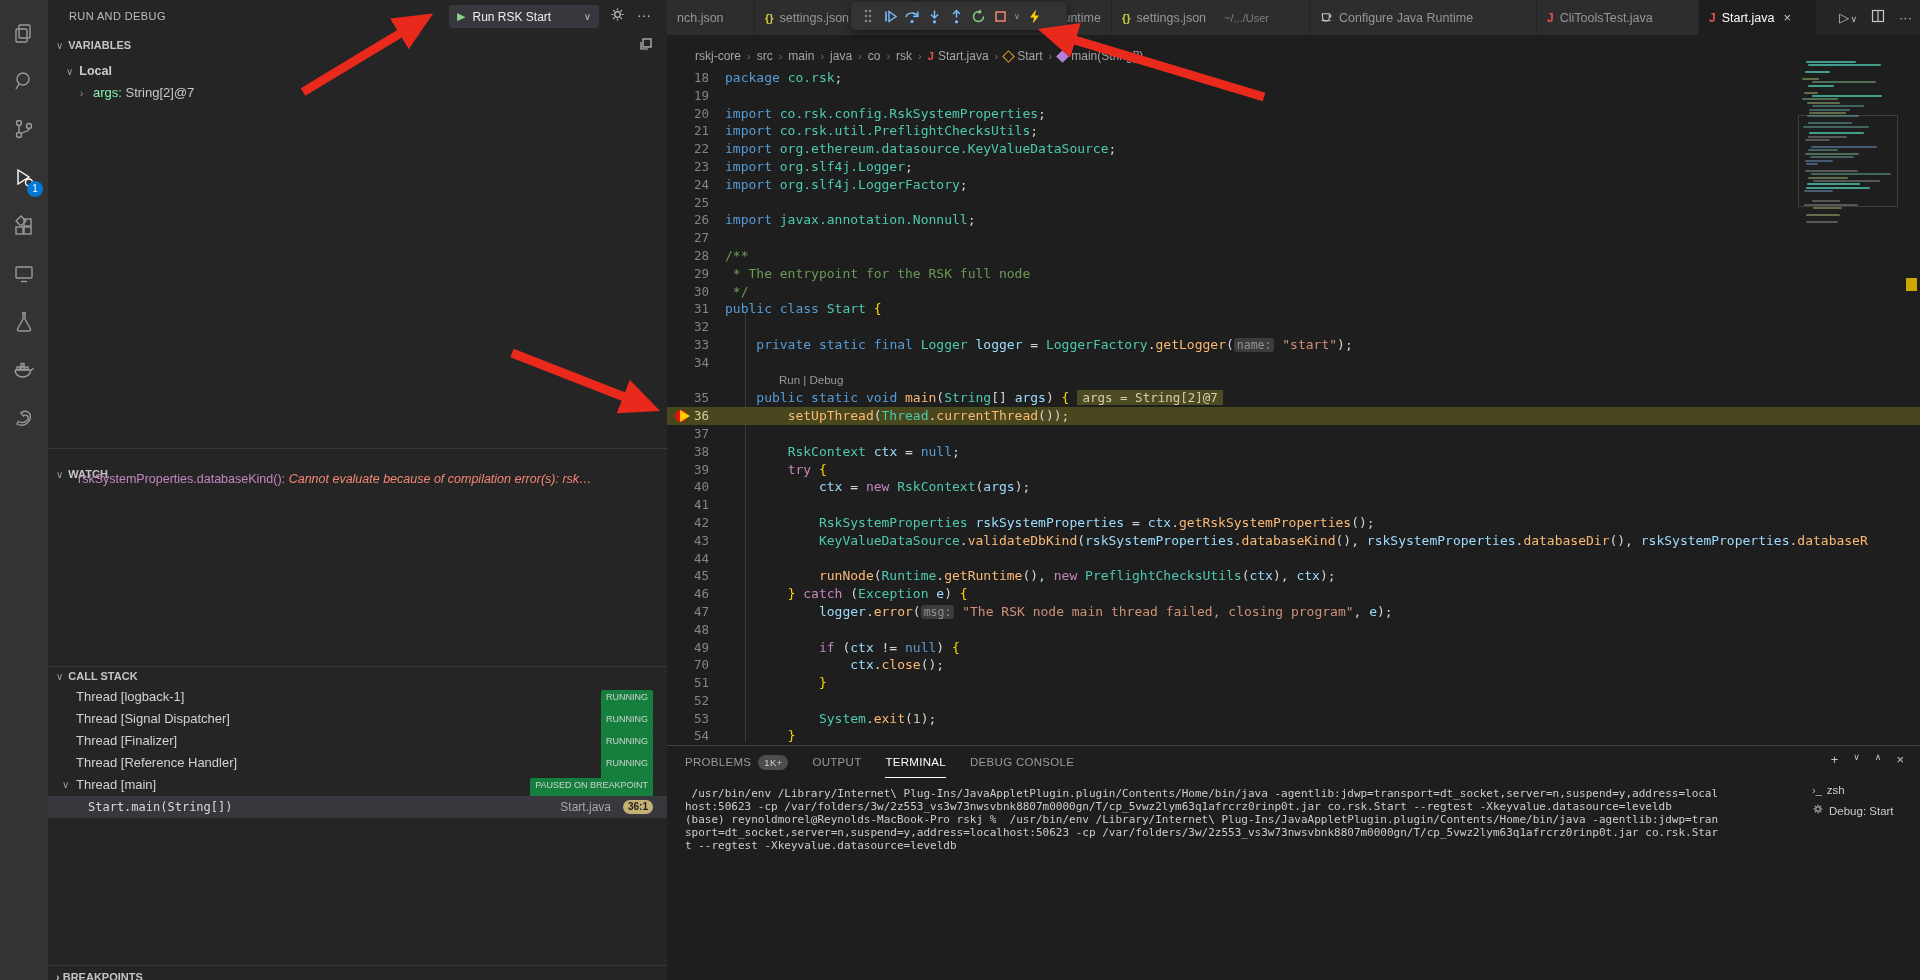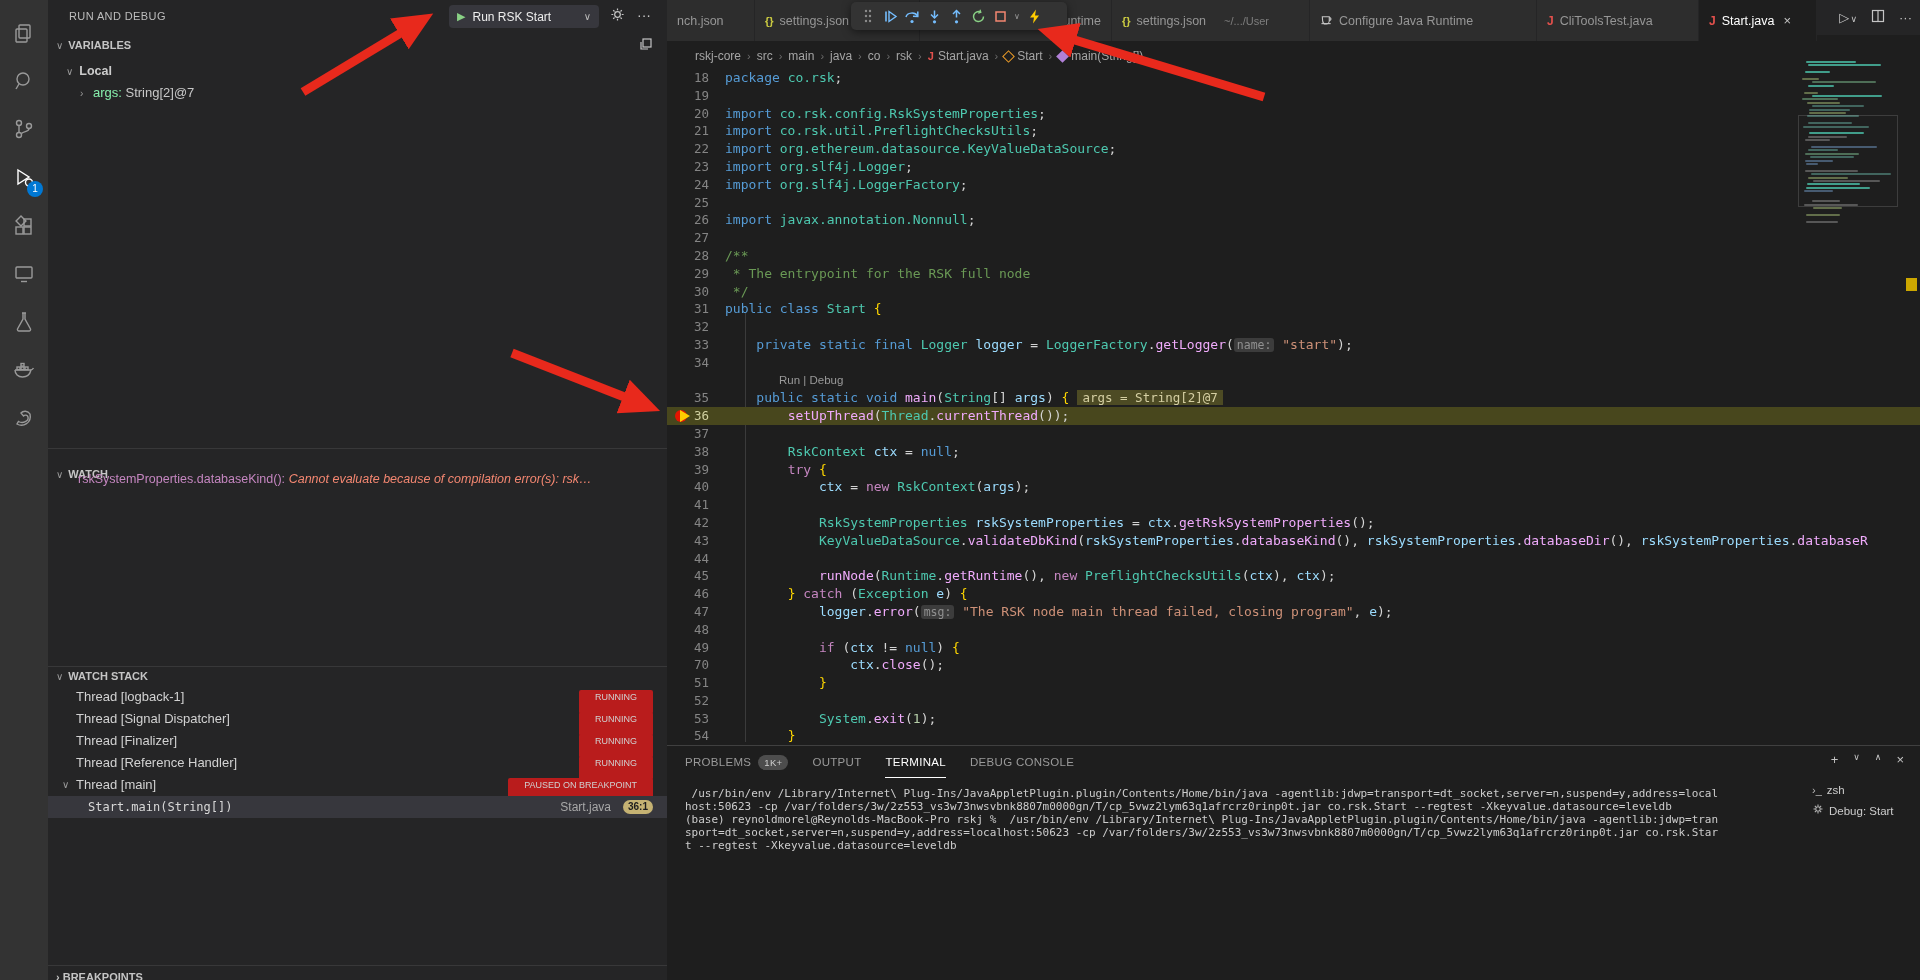--- a/index.html
+++ b/index.html
@@ -28,32 +28,32 @@
   .divider { position:absolute; left:0; width:619px; border-top:1px solid rgba(255,255,255,.09); }
   .tree-row { position:absolute; height:22px; line-height:22px; font-size:13px; white-space:nowrap; cursor:pointer; }
   .tw2 { color:#9a9a9a; font-size:10px; margin-right:6px; }
   .varname { color:#86efac; }
   .varval { color:#c8c8c8; }
   #watch-expr { color:#c586c0; font-size:12.5px; }
   #watch-err { color:#f48771; font-style:italic; font-size:12.5px; }
   .thread-row { position:absolute; left:0; width:619px; height:22px; line-height:22px; font-size:13px; color:#d2d2d2; cursor:pointer; }
   .thread-row .tl { position:absolute; left:28px; }
   .thread-row .tw3 { position:absolute; left:14px; color:#9a9a9a; font-size:10px; }
-  .badge { position:absolute; right:14px; top:4px; height:24px; line-height:14px; padding:0 16px;
-    background:#b91c1c; color:#d0d0d0; font-size:9px; border-radius:2px; }
+  .badge { position:absolute; right:14px; top:4px; height:24px; line-height:14px; padding:0 5px;
+    background:#15803d; color:#d0d0d0; font-size:9px; border-radius:2px; }
   #frame-row { position:absolute; left:0; width:619px; height:22px; background:#37373d; cursor:pointer; }
   #frame-row .fl { position:absolute; left:40px; line-height:22px; font-family:"DejaVu Sans Mono",monospace; font-size:12px; color:#d8d8d8; }
   #frame-row .ff { position:absolute; right:56px; line-height:22px; font-size:12px; color:#a8a8a8; }
   #frame-row .fpos { position:absolute; right:14px; top:4px; height:14px; line-height:14px; padding:0 5px;
     background:#c5b273; color:#1e1e1e; font-size:10px; font-weight:bold; border-radius:7px; }
 
   
   #editor { position:absolute; left:667px; top:0; width:1253px; height:745px; background:#1e1e1e; }
   #tabbar { position:absolute; left:0; top:0; width:1253px; height:35px; background:#252526; display:flex; }
-  .tab { height:41px; display:flex; align-items:center; padding:0 10px; background:#2d2d2d;
+  .tab { height:35px; display:flex; align-items:center; padding:0 10px; background:#2d2d2d;
     border-right:1px solid #252526; font-size:12.5px; color:#969696; cursor:pointer; overflow:hidden; white-space:nowrap; flex:none; }
   .tab.active { background:#1e1e1e; color:#ffffff; }
   .tab.right-align { justify-content:flex-end; }
   .tab .ic-json { color:#cbcb41; font-weight:bold; font-size:11px; margin-right:6px; }
   .tab .ic-j { color:#e2504c; font-weight:bold; font-size:12px; margin-right:6px; }
   .tab .detail { color:#7e7e7e; font-size:11px; margin-left:18px; }
   .tab .close { margin-left:9px; color:#c5c5c5; font-size:13px; }
   #editor-actions { position:absolute; right:8px; top:0; height:35px; display:flex; align-items:center; gap:14px; color:#c5c5c5; }
   #editor-actions span { cursor:pointer; font-size:13px; }
 
@@ -75,21 +75,21 @@
   #code { position:absolute; left:0; top:57px; width:1253px; height:688px; overflow:hidden; }
   #code-lines { position:absolute; left:0; top:12px; width:100%; }
   .crow { position:relative; height:17.8px; line-height:17.8px; white-space:pre;
     font-family:"DejaVu Sans Mono",monospace; font-size:13px; }
   .crow .gut { display:inline-block; width:58px; padding-right:16px; text-align:right;
     color:#858585; font-size:12.5px; }
   .crow.current { background:#48471d; }
   .crow.current .gut { color:#d0d0a0; }
   .crow.lens { font-family:"Liberation Sans",sans-serif; font-size:11.5px; color:#999999; }
   .crow.lens .lens-txt { position:absolute; left:112px; cursor:pointer; }
-  .tk-k{color:#569cd6} .tk-c{color:#c586c0} .tk-t{color:#4ec9b0} .tk-f{color:#f0abfc}
+  .tk-k{color:#569cd6} .tk-c{color:#c586c0} .tk-t{color:#4ec9b0} .tk-f{color:#fdba74}
   .tk-v{color:#9cdcfe} .tk-s{color:#ce9178} .tk-m{color:#6a9955} .tk-n{color:#b5cea8}
   .tk-p{color:#d4d4d4} .tk-b{color:#ffd700}
   .tk-h{background:#3c3c3c;color:#919191;border-radius:3px;padding:0 3px;font-size:11.5px;}
   .inline-hint { background:#4d4b24; color:#d5cfa3; padding:0 5px; margin-left:8px; font-size:12.5px; }
   .bp-glyph { position:absolute; left:8px; top:2px; width:20px; height:14px; cursor:pointer; }
   .bp-glyph .dot { position:absolute; left:0; top:1px; width:12px; height:12px; border-radius:50%; background:#e51400; }
   .bp-glyph .arr { position:absolute; left:5px; top:1px; width:0; height:0;
     border-left:10px solid #ffcc00; border-top:6px solid transparent; border-bottom:6px solid transparent; }
   .indent-guide { position:absolute; width:1px; background:#3b3b3b; }
 
@@ -224,21 +224,21 @@
   <div class="section-hdr" style="top:468px">
     <span class="tw">∨</span><span>WATCH</span>
   </div>
   <div class="tree-row" style="left:30px;top:468px;width:575px;overflow:hidden">
     <span id="watch-expr">rskSystemProperties.databaseKind():</span>
     <span id="watch-err"> </span><span id="watch-err">Cannot evaluate because of compilation error(s): rsk…</span>
   </div>
 
   <div class="divider" style="top:666px"></div>
   <div class="section-hdr" style="top:670px">
-    <span class="tw">∨</span><span>WATCH STACK</span>
+    <span class="tw">∨</span><span>CALL STACK</span>
   </div>
   <div id="threads">
       <div class="thread-row" style="top: 686px;">
         <span class="tl">Thread [logback-1]</span>
         <span class="badge">RUNNING</span>
       </div>
       <div class="thread-row" style="top: 708px;">
         <span class="tl">Thread [Signal Dispatcher]</span>
         <span class="badge">RUNNING</span>
       </div>

